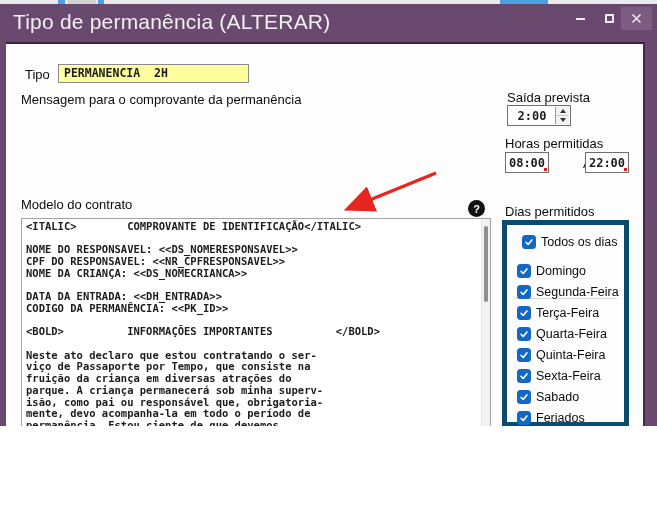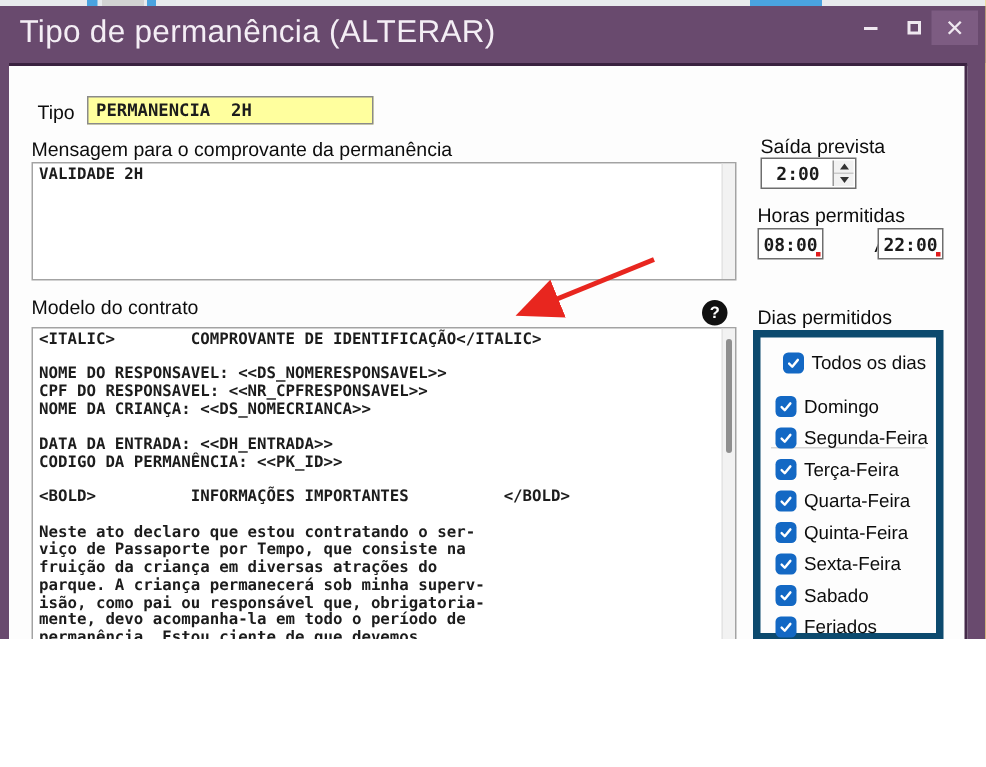--- a/index.html
+++ b/index.html
@@ -104,24 +104,20 @@
         </svg>
       </div>
     </div>
 
     <div class="content">
 
       <div class="lbl" style="left:19px;top:23px;">Tipo</div>
       <div class="tipo-input mono">PERMANENCIA  2H</div>
 
       <div class="lbl" style="left:15px;top:48px;">Mensagem para o comprovante da permanência</div>
-      <div class="textbox msg-box">
-        <div class="text mono">VALIDADE 2H</div>
-        <div class="scroll-track"></div>
-      </div>
 
       <div class="lbl" style="left:15px;top:153px;">Modelo do contrato</div>
       <div class="help-badge">?</div>
 
       <div class="textbox contract-box">
         <div class="text mono">&lt;ITALIC&gt;        COMPROVANTE DE IDENTIFICAÇÃO&lt;/ITALIC&gt;
 
 NOME DO RESPONSAVEL: &lt;&lt;DS_NOMERESPONSAVEL&gt;&gt;
 CPF DO RESPONSAVEL: &lt;&lt;NR_CPFRESPONSAVEL&gt;&gt;
 NOME DA CRIANÇA: &lt;&lt;DS_NOMECRIANCA&gt;&gt;

